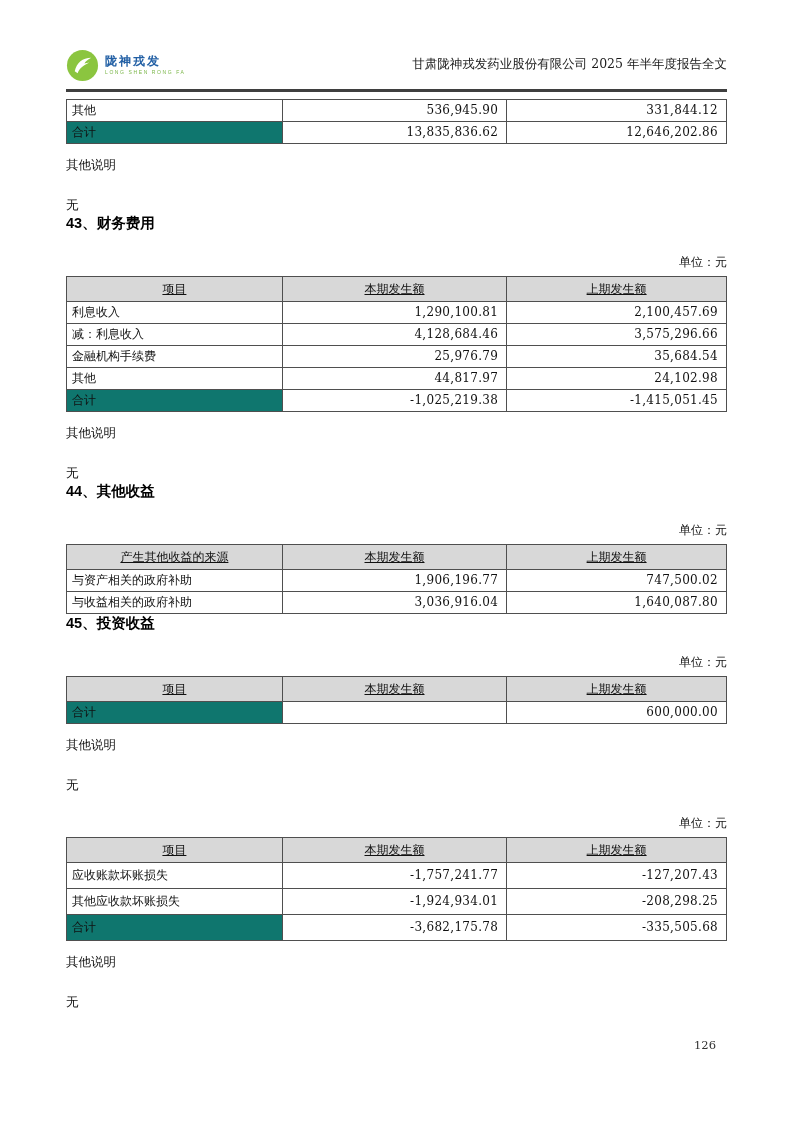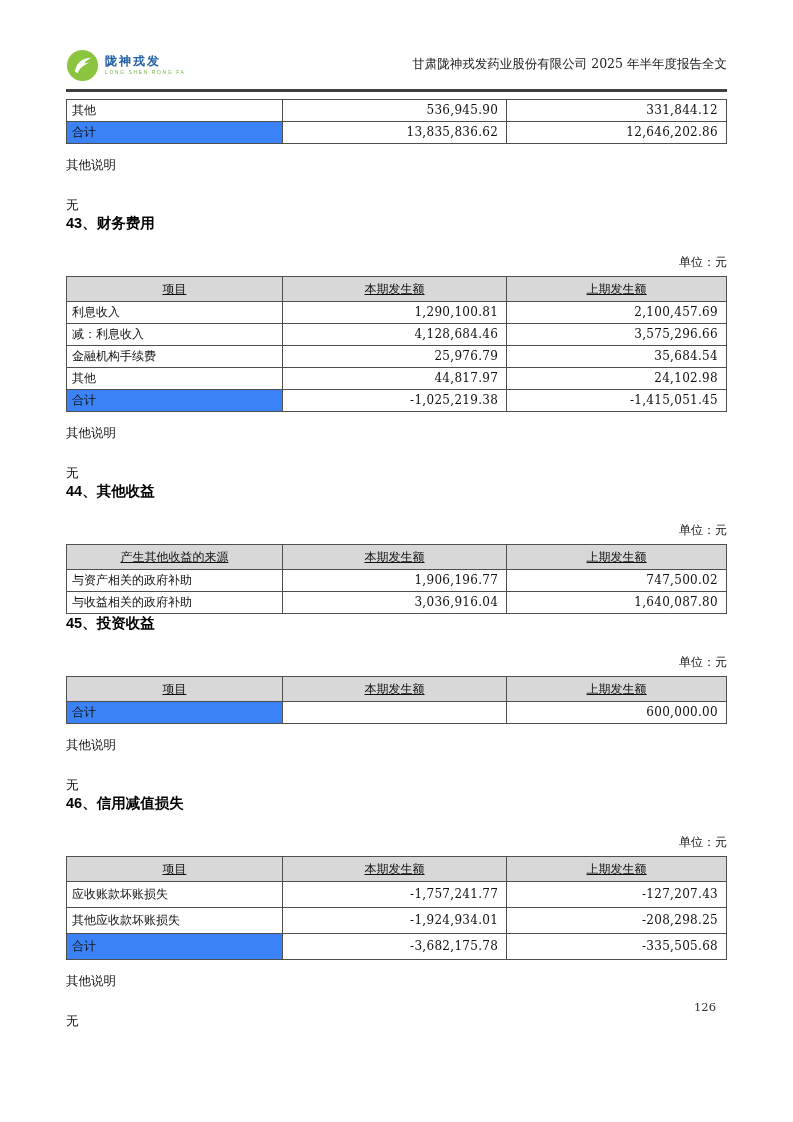--- a/index.html
+++ b/index.html
@@ -23,36 +23,36 @@
   .brand-sub{font-family:"Liberation Sans",sans-serif;font-size:5px;color:#7ab648;letter-spacing:1.6px;margin-top:3px;}
   .doc-title{font-size:12.5px;color:#1a1a1a;padding-bottom:2px;text-align:center;}
   .hdr-rule{height:3px;background:#3f3f3f;margin-top:4px;}
 
   
   table.data{border-collapse:collapse;width:100%;table-layout:fixed;font-size:12px;padding-left:24px;}
   table.data td{border:1px solid #4f4f4f;line-height:15px;vertical-align:middle;overflow:hidden;}
   td.lab{padding:2px 5px;text-align:left;height:17px;}
   td.num{padding:2px 8px 2px 2px;text-align:right;height:17px;letter-spacing:0.3px;}
   td.hd{background:#d8d8d8;text-align:center;height:20px;padding:2px 4px;text-decoration:underline;}
-  td.shade{background:#3b82f6;}
+  td.shade{background:#0f766e;}
   td.shade-light{background:#e3e3e3;}
   .frag{margin-top:7px;}
 
   .note{font-size:12.5px;margin:0;}
   .note-1{margin-top:13px;}
   .note-2{margin-top:23px;}
 
   h3.sec{font-family:"Liberation Sans",sans-serif;font-size:14.5px;font-weight:bold;color:#000;margin:0;}
   .sec-43{margin-top:24px;}
   .sec-44{margin-top:25px;}
   .sec-45{margin-top:26px;}
   .sec-46{margin-top:29px;}
   .unit{font-size:12px;text-align:right;margin-top:21px;margin-bottom:5px;}
 
-  .pagenum{position:absolute;right:77px;top:1000px;font-size:11.5px;color:#333;}
+  .pagenum{position:absolute;right:77px;top:1038px;font-size:11.5px;color:#333;}
 </style>
 </head>
 <body>
 
 <div class="page">
 
   <div class="hdr">
     <div class="logo">
       <span class="logo-badge">
         <svg viewBox="0 0 34 34" width="33" height="33">
@@ -182,21 +182,20 @@
       <td class="lab shade">合计</td>
       <td class="num"></td>
       <td class="num">600,000.00</td>
     </tr>
   </tbody>
     </table>
 
   <p class="note note-1">其他说明</p>
   <p class="note note-2">无</p>
 
-  <h3 class="sec sec-46">46、信用减值损失</h3>
   <div class="unit">单位：元</div>
   <table class="data">
     <colgroup>
         <col style="width:32.7%">
         <col style="width:34%">
         <col style="width:33.3%">
       </colgroup>
     <tbody>
         <tr>
       <td class="hd">项目</td>

